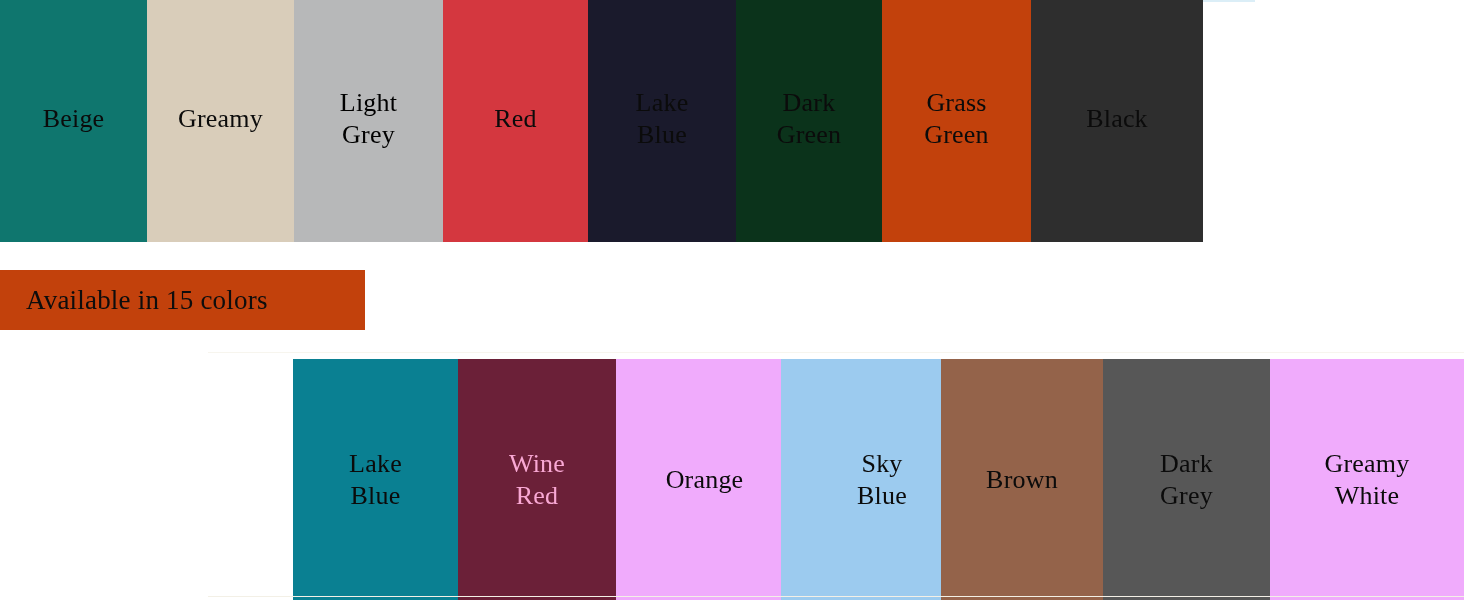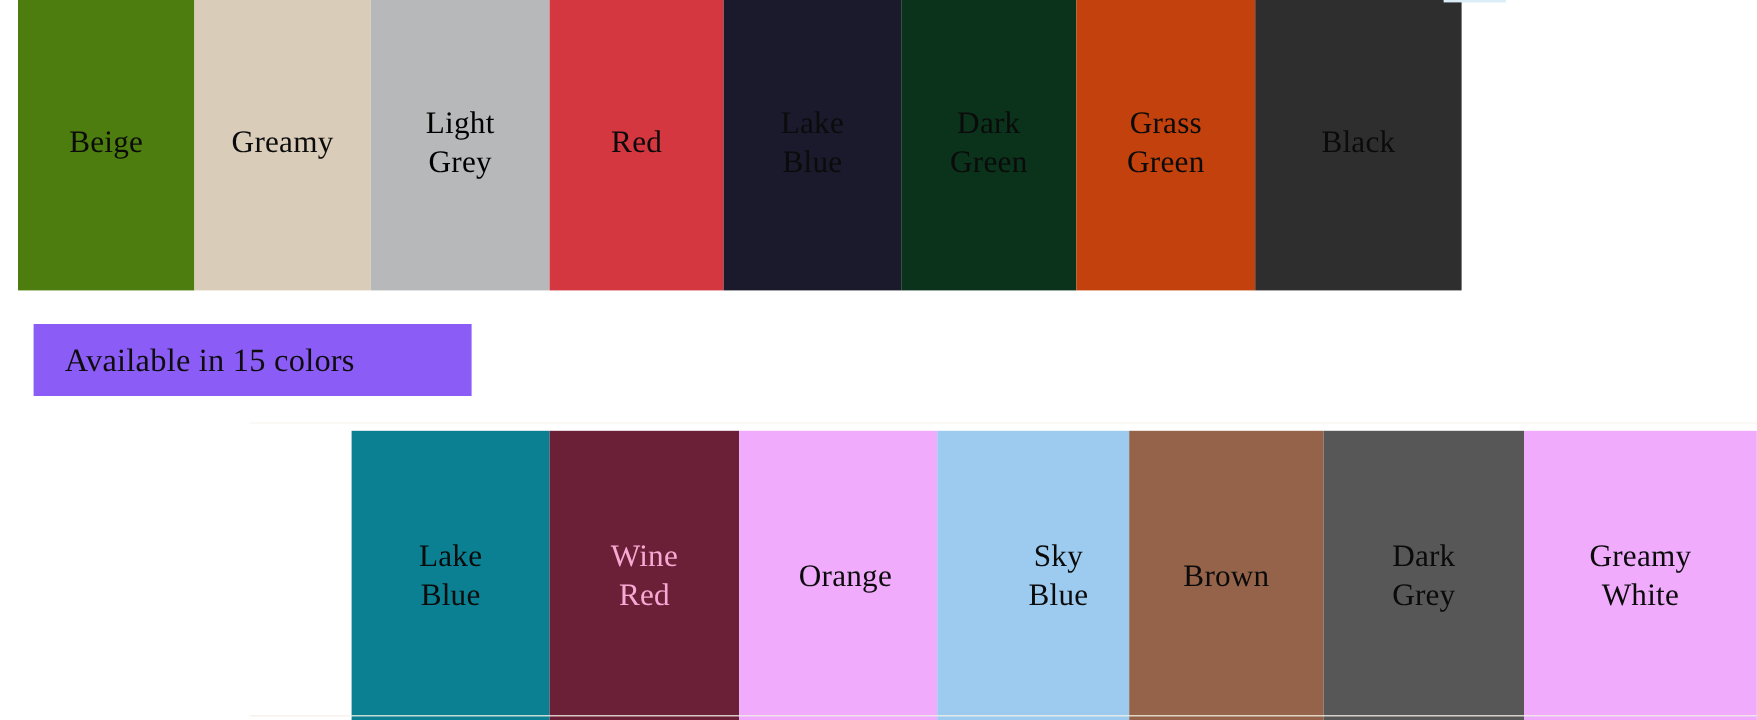--- a/index.html
+++ b/index.html
@@ -119,21 +119,21 @@
     height: 1px;
     background: #f3f0e6;
   }
 </style>
 </head>
 <body>
 
 <div id="canvas">
 
   <div class="swatch-row" id="row-top">
-      <div class="swatch" style="background: #4d7c0f; width: 147px; flex: 0 0 147px; margin-left: 15px;">
+      <div class="swatch" style="background: #0f766e; width: 147px; flex: 0 0 147px;">
         <div class="swatch-label" style="color: rgb(11, 11, 11);">Beige</div>
       </div>
       <div class="swatch" style="background: rgb(217, 205, 186); width: 147px; flex: 0 0 147px;">
         <div class="swatch-label" style="color: rgb(11, 11, 11);">Greamy</div>
       </div>
       <div class="swatch" style="background: rgb(183, 184, 185); width: 149px; flex: 0 0 149px;">
         <div class="swatch-label" style="color: #000000;">Light
 Grey</div>
       </div>
       <div class="swatch" style="background: rgb(212, 55, 63); width: 145px; flex: 0 0 145px;">
@@ -149,21 +149,21 @@
       </div>
       <div class="swatch" style="background: #c2410c; width: 149px; flex: 0 0 149px;">
         <div class="swatch-label" style="color: rgb(11, 11, 11);">Grass
 Green</div>
       </div>
       <div class="swatch" style="background: rgb(46, 46, 46); width: 172px; flex: 0 0 172px;">
         <div class="swatch-label" style="color: rgb(11, 11, 11);">Black</div>
       </div>
     </div>
 
-  <div id="caption-band" style="background: #8b5cf6; margin-left: 28px;">
+  <div id="caption-band" style="background: #c2410c;">
     <span id="caption-text" style="color: rgb(13, 13, 13);">Available in 15 colors</span>
   </div>
 
   <div class="swatch-row" id="row-bottom">
       <div class="swatch" style="background: rgb(10, 128, 146); width: 165px; flex: 0 0 165px; align-items: center;">
         <div class="swatch-label" style="color: rgb(11, 11, 11);">Lake
 Blue</div>
       </div>
       <div class="swatch" style="background: rgb(107, 32, 56); width: 158px; flex: 0 0 158px;">
         <div class="swatch-label" style="color: #f9a8d4;">Wine

